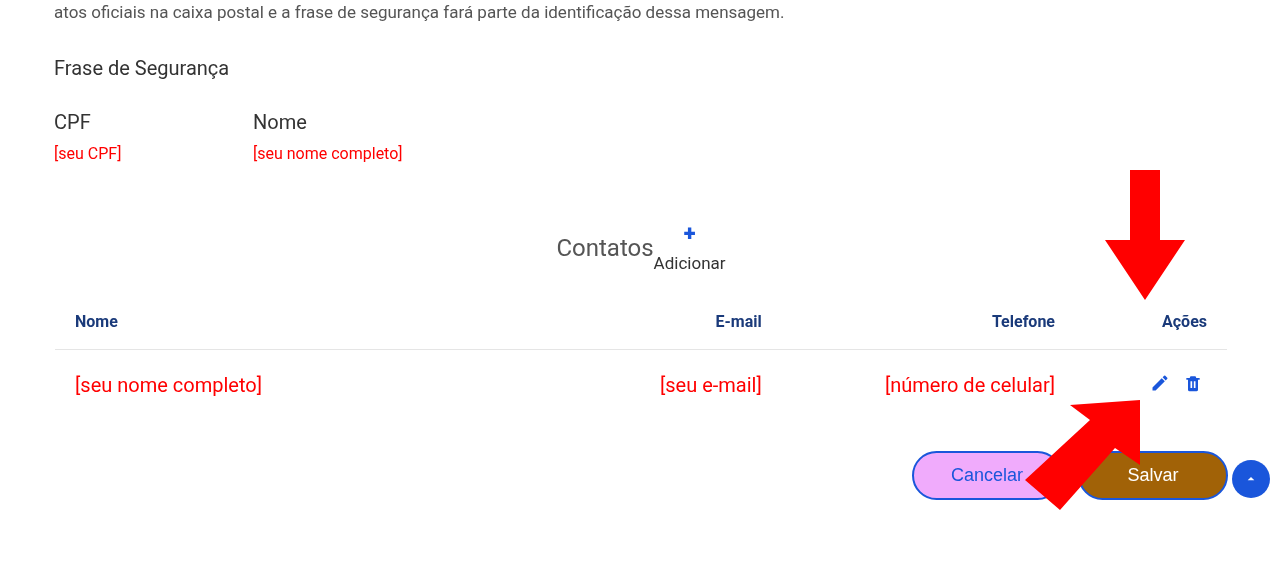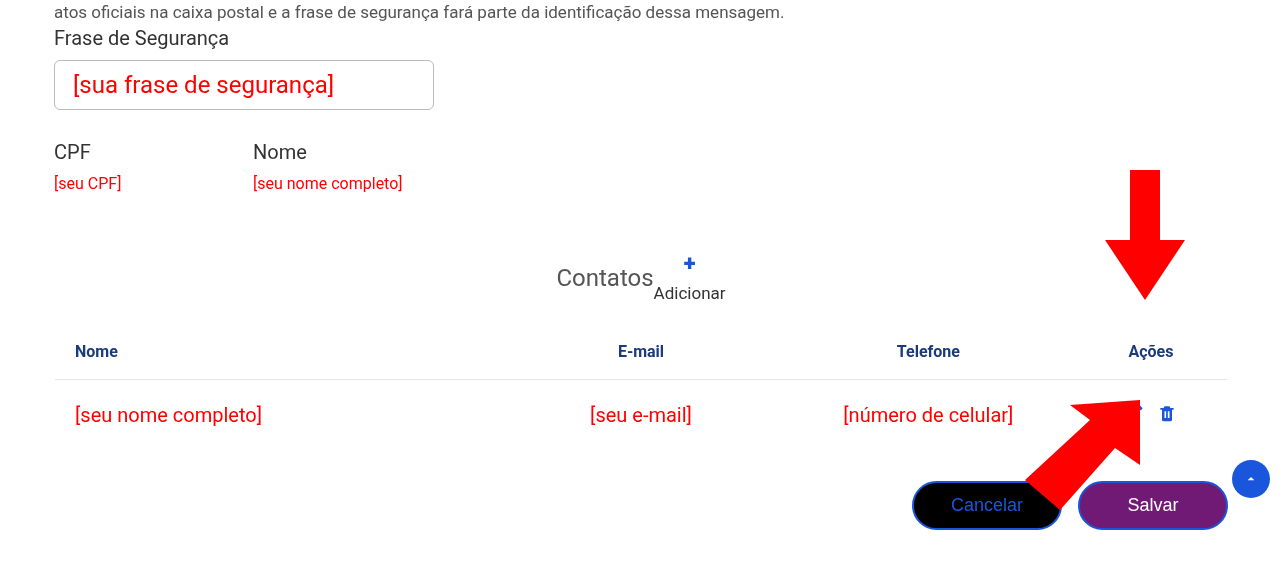--- a/index.html
+++ b/index.html
@@ -11,20 +11,21 @@
       height: 567px;
       position: relative;
       overflow: hidden;
     }
     .content {
       padding: 0 54px;
     }
     .intro-text {
       color: #555;
       font-size: 17px;
+      margin-bottom: 30px;
       padding-top: 0;
       line-height: 1.5;
     }
     .field-group {
       margin-bottom: 30px;
     }
     .field-label {
       color: #333;
       font-size: 20px;
       margin-bottom: 10px;
@@ -90,21 +91,21 @@
       background: #fff;
       border-bottom: 1px solid #e5e5e5;
     }
     .table th {
       text-align: left;
       padding: 18px 20px;
       color: #1a3a7a;
       font-size: 16px;
       font-weight: 700;
     }
-    .table th.center, .table td.center { text-align: center; }
+    .table th.center, .table td.center { text-align: right; }
     .table td {
       padding: 22px 20px;
       border-bottom: 1px solid #e5e5e5;
       color: #ff0000;
       font-size: 20px;
     }
     .table td.actions {
       color: #1a56db;
     }
     .icon-btn {
@@ -127,26 +128,26 @@
     .btn {
       border-radius: 999px;
       padding: 12px 36px;
       font-size: 18px;
       font-weight: 500;
       cursor: pointer;
       border: 2px solid transparent;
       min-width: 150px;
     }
     .btn-cancel {
-      background: #000000;
+      background: #f0abfc;
       color: #1a56db;
       border-color: #1a56db;
     }
     .btn-save {
-      background: #701a75;
+      background: #a16207;
       color: #fff;
       border-color: #1a56db;
     }
     .fab {
       position: absolute;
       right: 12px;
       top: 460px;
       width: 38px;
       height: 38px;
       border-radius: 50%;
@@ -179,21 +180,20 @@
     .col-acoes-h { width: 13%; }
   </style>
 </head>
 <body>
 
 <div class="content">
   <p class="intro-text">atos oficiais na caixa postal e a frase de segurança fará parte da identificação dessa mensagem.</p>
 
   <div class="field-group">
     <label class="field-label">Frase de Segurança</label>
-    <div class="input-box">[sua frase de segurança]</div>
   </div>
 
   <div class="row">
     <div class="col-cpf">
       <label class="field-label">CPF</label>
       <div class="value-text">[seu CPF]</div>
     </div>
     <div class="col-nome">
       <label class="field-label">Nome</label>
       <div class="value-text">[seu nome completo]</div>

